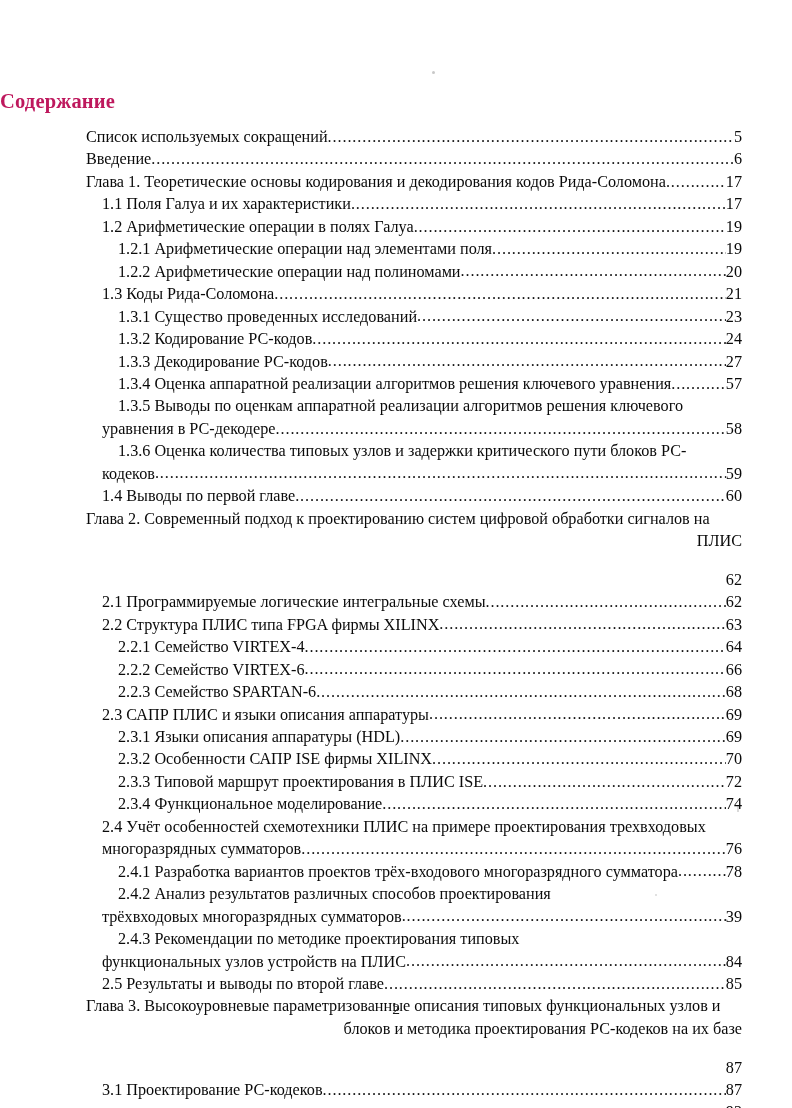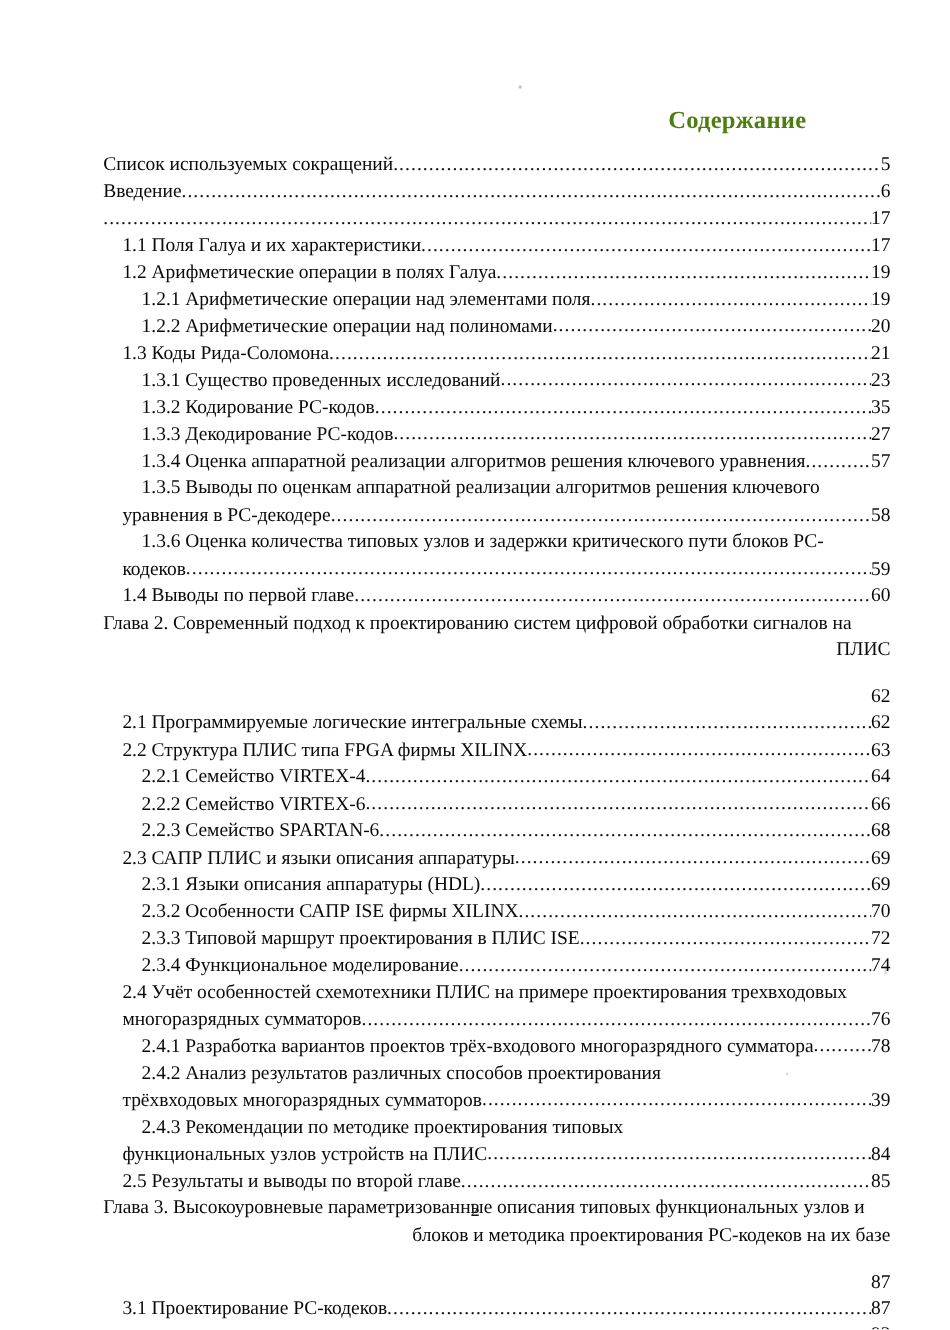--- a/index.html
+++ b/index.html
@@ -26,25 +26,25 @@
     height: 1108px;
     background: #ffffff;
   }
 
   
   .toc-title {
     position: absolute;
     left: 0;
     top: 90px;
     width: 672px;
-    text-align: right;
+    text-align: left;
     font-size: 20.5px;
     font-weight: bold;
     letter-spacing: 0.2px;
-    color: #4d7c0f;
+    color: #be185d;
   }
 
   
   .ink-speck {
     position: absolute;
     background: #9a9a9a;
     opacity: 0.55;
   }
   .speck-a { left: 432px; top: 71px; width: 3px; height: 3px; border-radius: 50%; }
   .speck-b { left: 737px; top: 805px; width: 2px; height: 7px; opacity: .38; }
@@ -134,20 +134,21 @@
           <span class="row-text">Список используемых сокращений</span>
           <span class="leader"></span>
           <span class="page-num">5</span>
         </div>
         <div class="toc-row lvl0">
           <span class="row-text">Введение</span>
           <span class="leader"></span>
           <span class="page-num">6</span>
         </div>
         <div class="toc-row lvl0">
+          <span class="row-text">Глава 1. Теоретические основы кодирования и декодирования кодов Рида-Соломона</span>
           <span class="leader"></span>
           <span class="page-num">17</span>
         </div>
         <div class="toc-row lvl1">
           <span class="row-text">1.1 Поля Галуа и их характеристики</span>
           <span class="leader"></span>
           <span class="page-num">17</span>
         </div>
         <div class="toc-row lvl1">
           <span class="row-text">1.2 Арифметические операции в полях Галуа</span>
@@ -170,21 +171,21 @@
           <span class="page-num">21</span>
         </div>
         <div class="toc-row lvl2">
           <span class="row-text">1.3.1 Существо проведенных исследований</span>
           <span class="leader"></span>
           <span class="page-num">23</span>
         </div>
         <div class="toc-row lvl2">
           <span class="row-text">1.3.2 Кодирование РС-кодов</span>
           <span class="leader"></span>
-          <span class="page-num">35</span>
+          <span class="page-num">24</span>
         </div>
         <div class="toc-row lvl2">
           <span class="row-text">1.3.3 Декодирование РС-кодов</span>
           <span class="leader"></span>
           <span class="page-num">27</span>
         </div>
         <div class="toc-row lvl2">
           <span class="row-text">1.3.4 Оценка аппаратной реализации алгоритмов решения ключевого уравнения</span>
           <span class="leader"></span>
           <span class="page-num">57</span>

